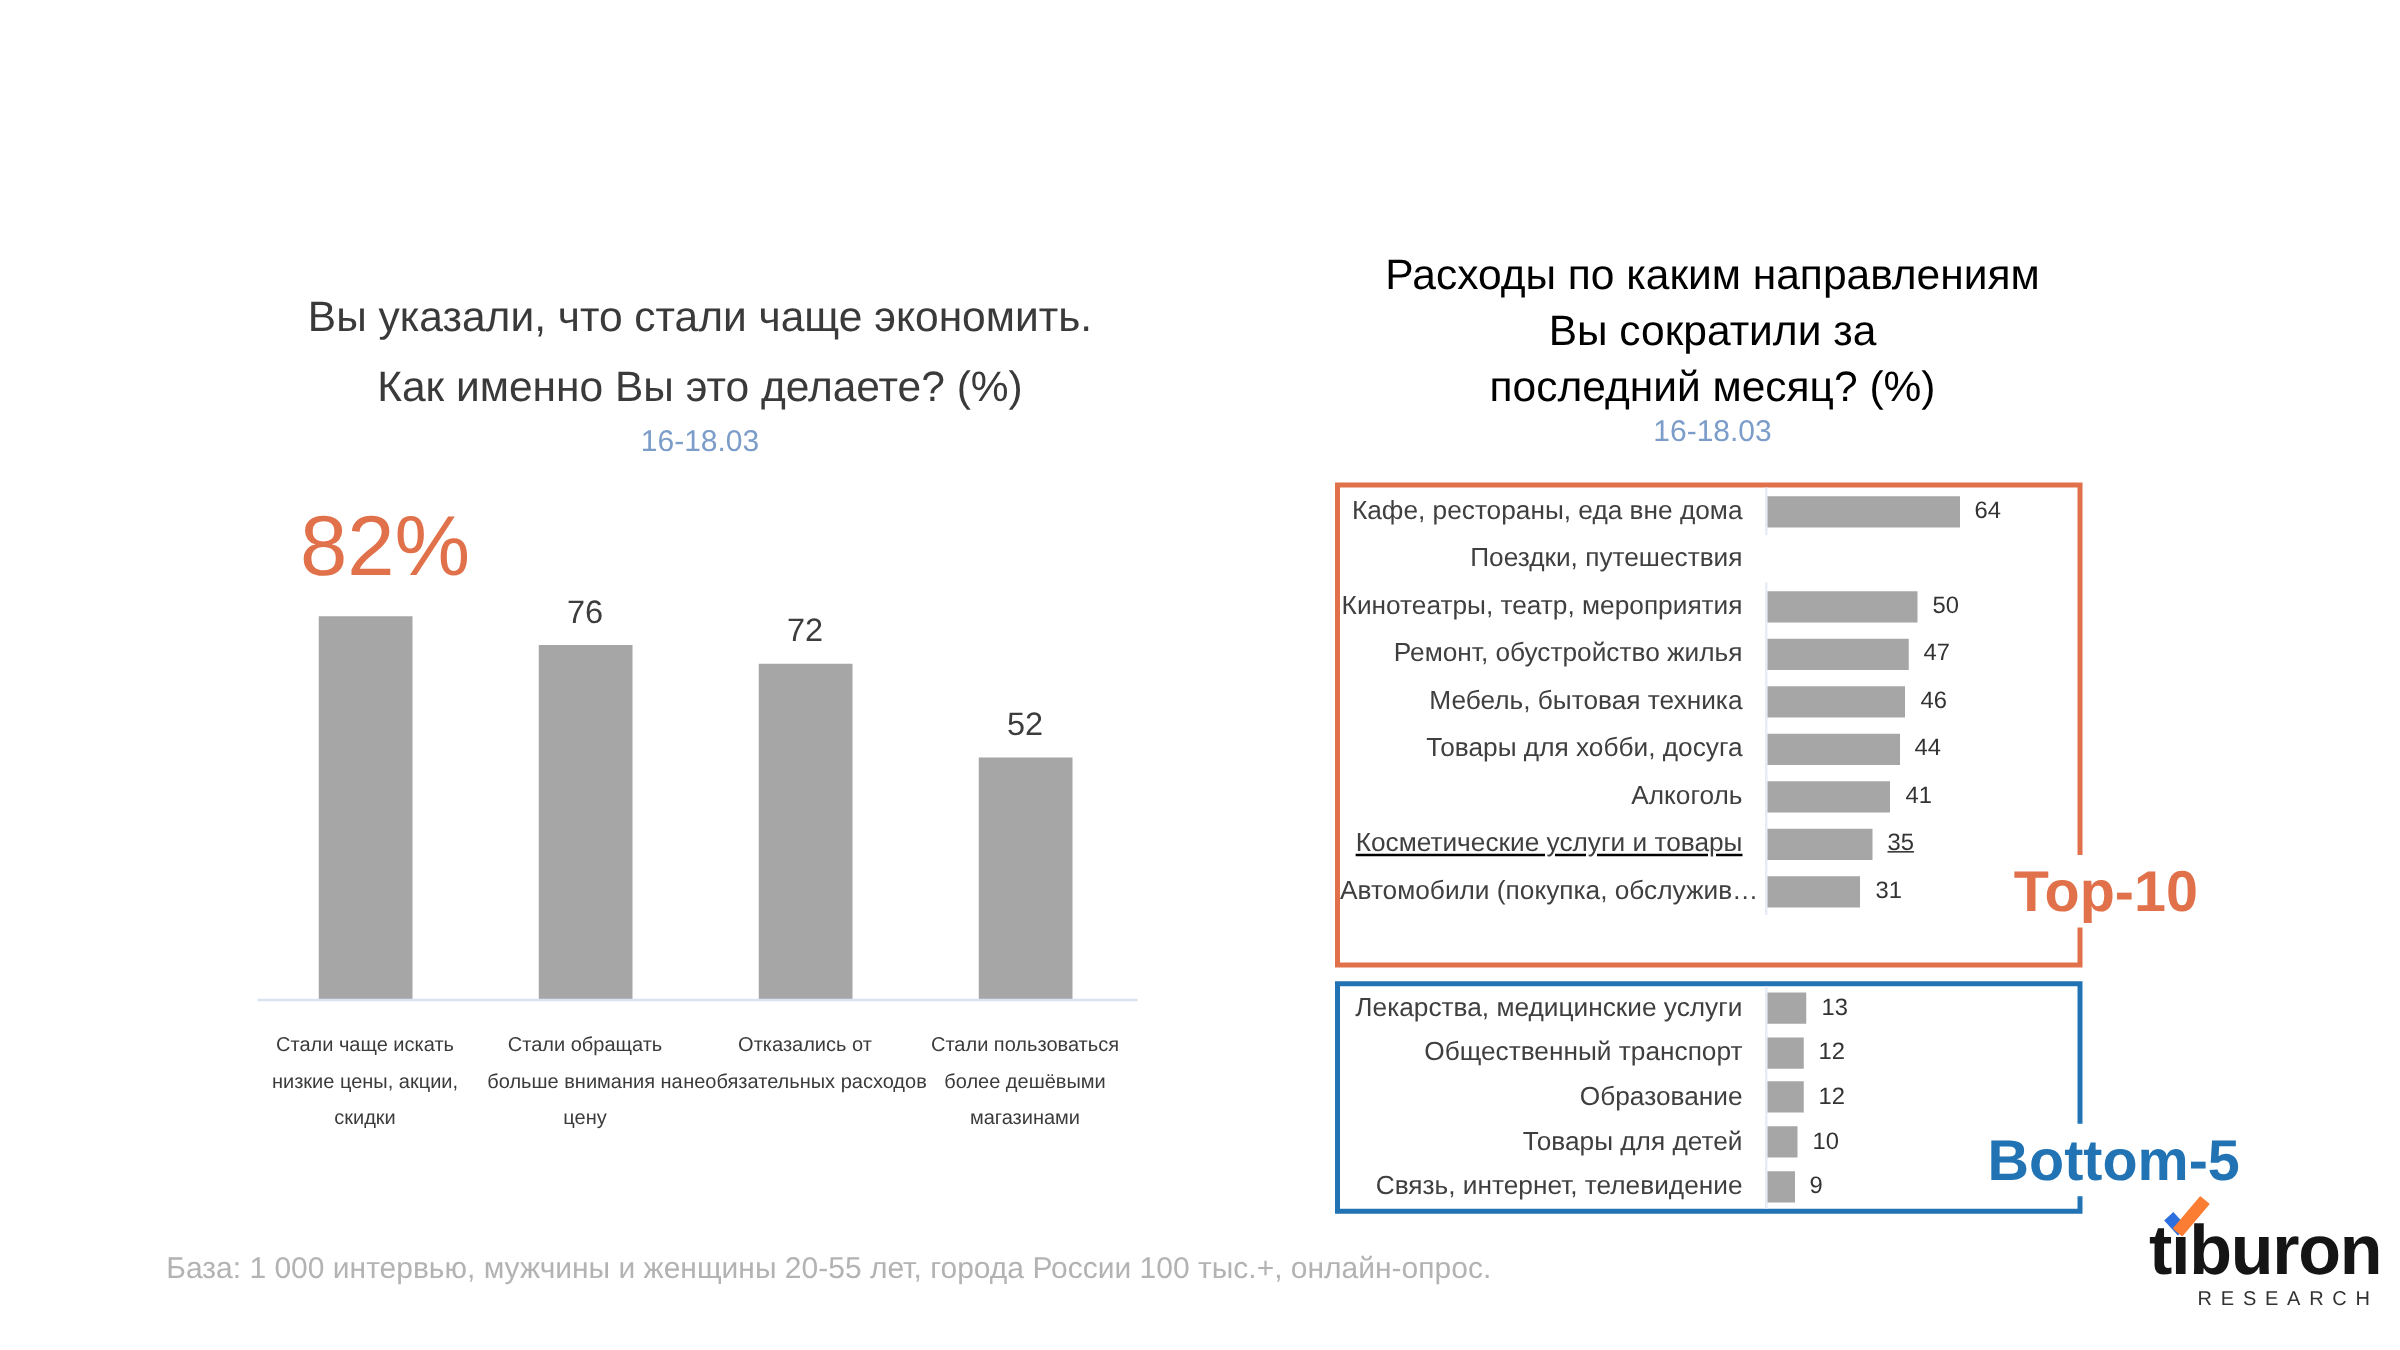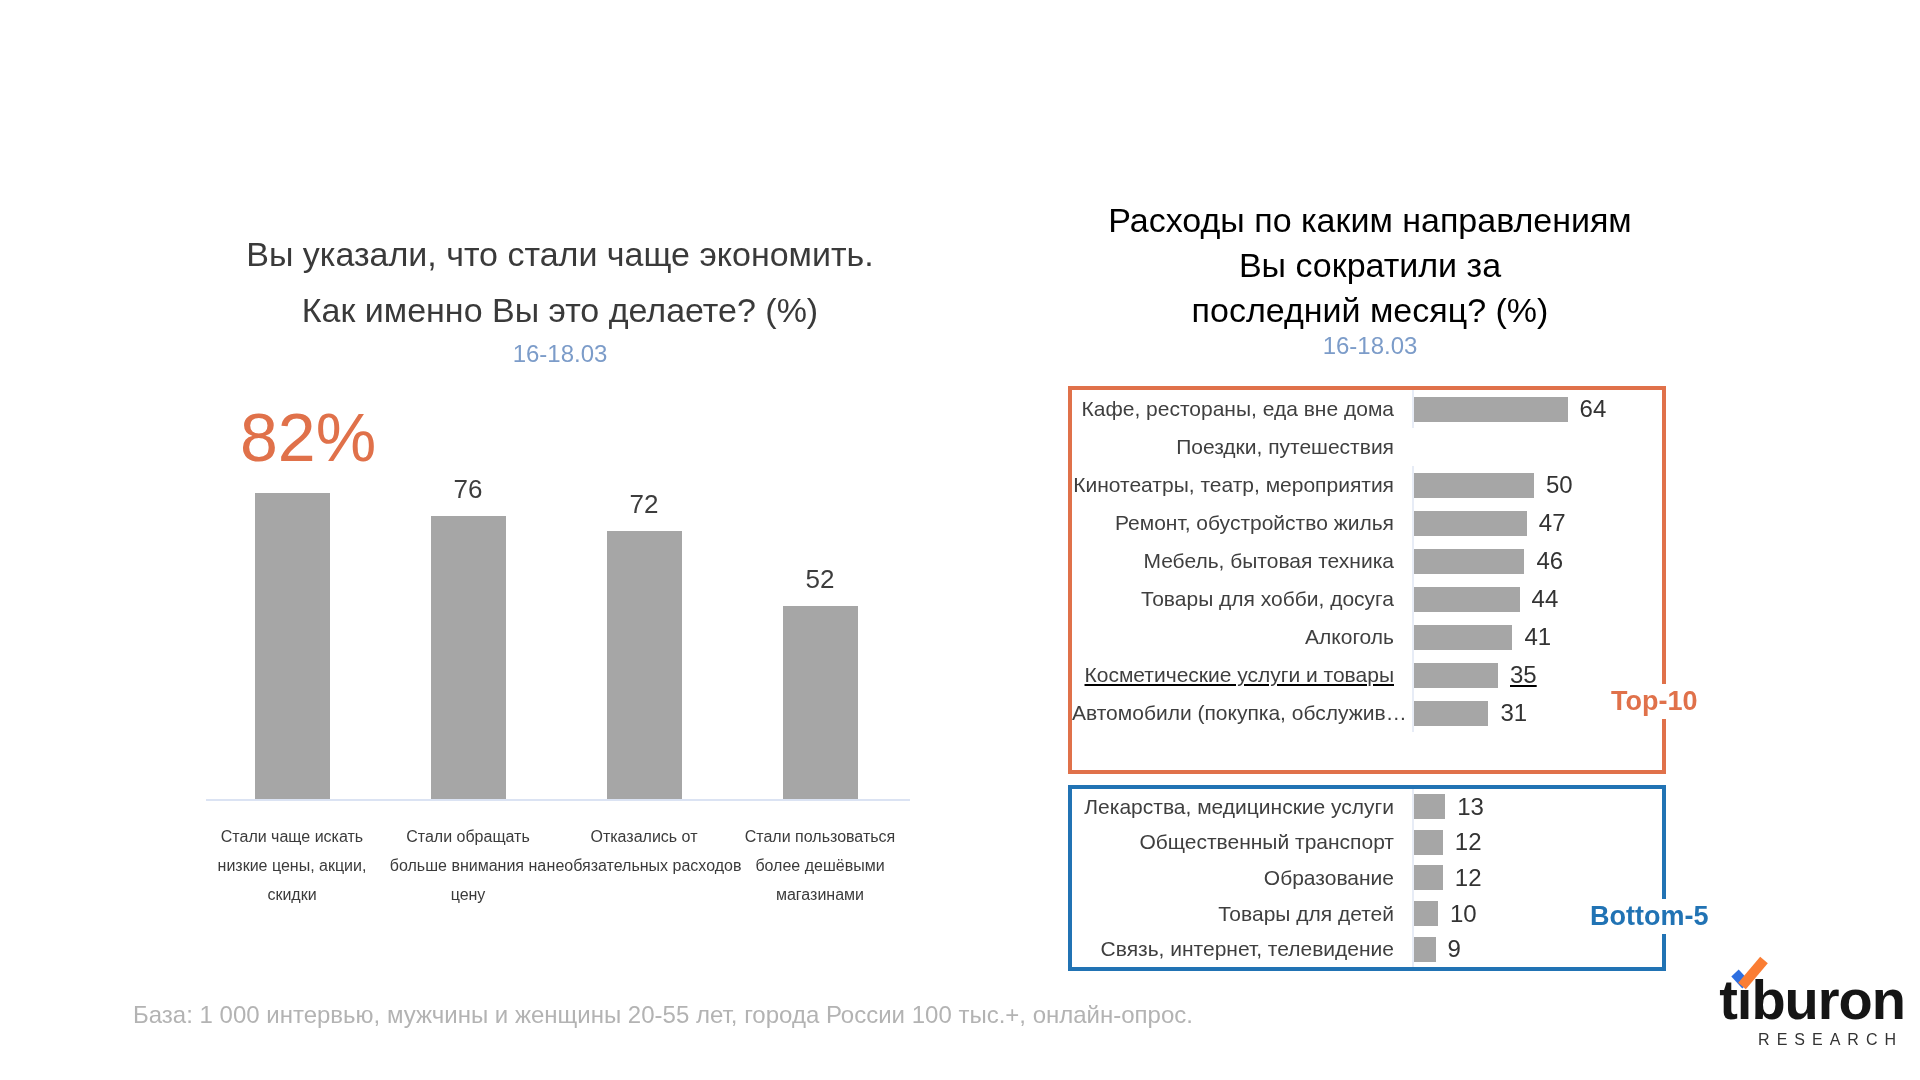--- a/index.html
+++ b/index.html
@@ -29,23 +29,23 @@
       font-size:24px;color:#7c9cc9;}
   .gbox{position:absolute;left:1068px;width:598px;box-sizing:border-box;border:4px solid #000;
       z-index:1;background:transparent;display:flex;flex-direction:column;}
   .gbox.top10{top:386px;height:388px;}
   .gbox.bottom5{top:785px;height:186px;}
   .hrow{display:flex;align-items:center;}
   .hlabel{width:340px;padding-right:18px;box-sizing:border-box;text-align:right;
       font-size:21px;color:#3f3f3f;white-space:nowrap;overflow:hidden;}
   .hbararea{flex:1;display:flex;align-items:center;height:100%;border-left:2px solid #e7ecf6;}
   .hbar{height:25px;background:#a6a6a6;}
-  .hval{margin-left:12px;font-size:24px;color:#333;}
+  .hval{margin-left:12px;font-size:19px;color:#333;}
   .group-label{position:absolute;z-index:2;background:#ffffff;padding:2px 14px;
-      font-size:27px;font-weight:bold;}
+      font-size:46px;font-weight:bold;}
   .group-label.top10{left:1597px;top:684px;color:#e0714a;}
   .group-label.bottom5{left:1576px;top:899px;color:#2173b4;}
 
   
   .footer{position:absolute;left:133px;top:1001px;font-size:24px;color:#b3b3b3;}
   .logo{position:absolute;left:1655px;top:972px;width:250px;text-align:right;}
   .logo .wordmark{position:relative;display:inline-block;font-size:56px;font-weight:bold;
       color:#151515;letter-spacing:-1px;line-height:1.0;}
   .logo .check{position:absolute;left:10px;top:-16px;}
   .logo .sub{font-size:16px;letter-spacing:7px;color:#333;text-align:right;margin-top:3px;padding-right:2px;}

